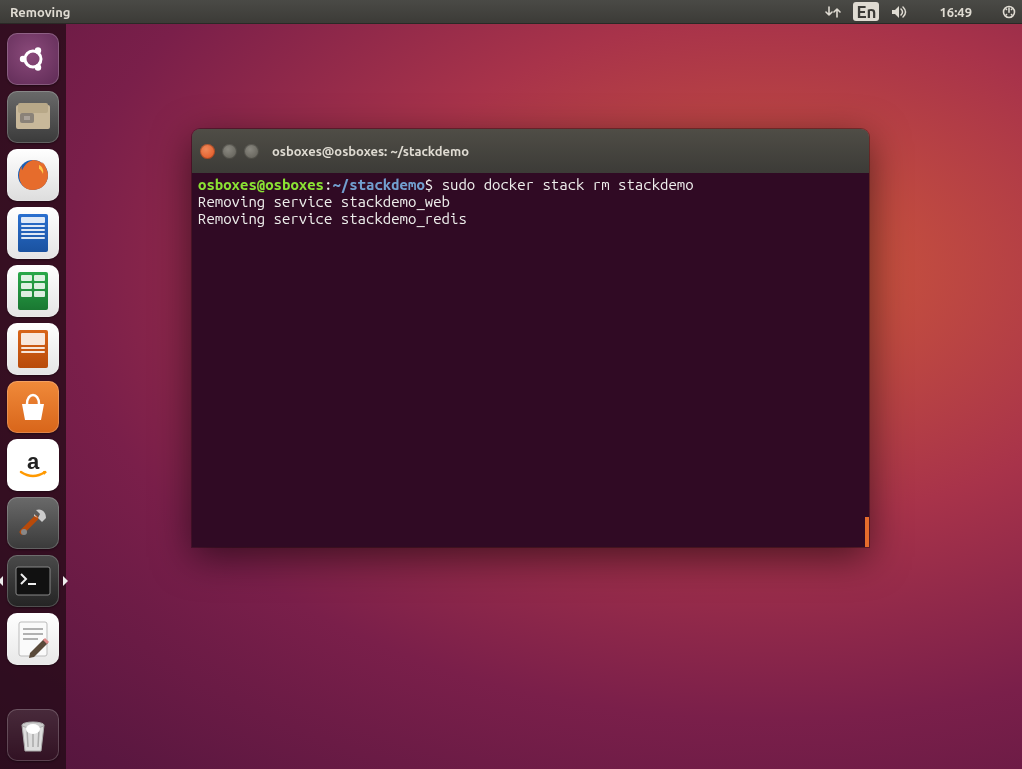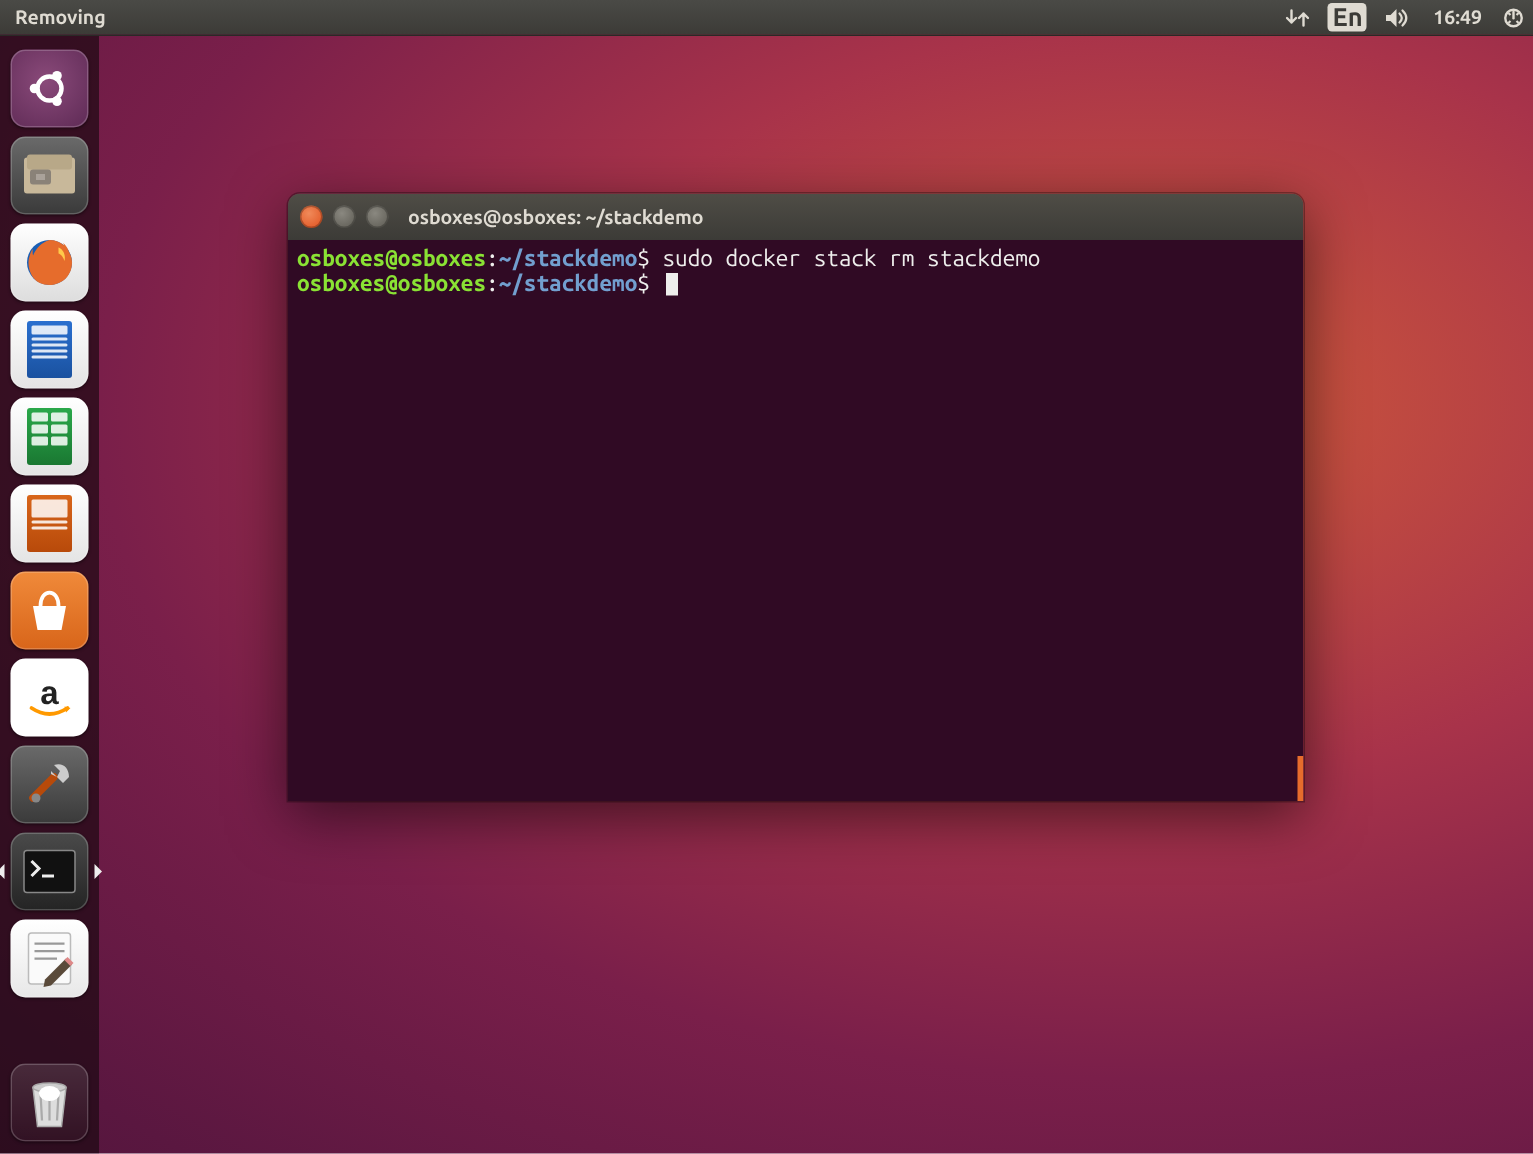--- a/index.html
+++ b/index.html
@@ -15,21 +15,21 @@
   background: linear-gradient(to bottom, #4a4a46 0%, #3c3b37 100%);
   color: #dfdbd2; display: flex; align-items: center;
   font-size: 13px; font-weight: bold;
   padding-left: 10px;
   border-bottom: 1px solid #2a2926;
 }
 .menubar .spacer { flex: 1; }
 .menubar .ind { margin: 0 6px; display: flex; align-items: center; }
 .menubar .ind svg { display: block; }
 .menubar .lang { background: #dfdbd2; color: #3c3b37; border-radius: 3px; padding: 0 3px; font-size: 17px; font-weight: bold; }
-.menubar .clock { margin: 0 8px; font-weight: bold; }
+.menubar .clock { margin: 0 24px; font-weight: bold; }
 
 
 .launcher {
   position: absolute; top: 24px; left: 0; width: 66px; height: 745px;
   background: rgba(30, 10, 20, 0.72);
   display: flex; flex-direction: column; align-items: center;
   padding-top: 6px;
 }
 .launch-item {
   width: 52px; height: 52px; margin: 3px 0;
@@ -66,21 +66,21 @@
 .doc-icon .sq { display:flex; gap:2px;}
 .doc-icon .sq div{ flex:1; height:6px; background: rgba(255,255,255,0.85); border-radius:1px;}
 
 
 .termwin {
   position: absolute; top: 129px; left: 192px; width: 677px;
   border-radius: 8px 8px 0 0; overflow: hidden;
   box-shadow: 0 10px 38px rgba(0,0,0,0.55), 0 0 0 1px rgba(0,0,0,0.3);
 }
 .termwin .titlebar {
-  height: 31px; background: linear-gradient(to bottom, #4f4d46 0%, #3c3b37 100%);
+  height: 44px; background: linear-gradient(to bottom, #4f4d46 0%, #3c3b37 100%);
   display: flex; align-items: center; padding: 0 8px;
   color: #dfdbd2; font-size: 13px; font-weight: bold;
 }
 .win-btn { width: 15px; height: 15px; border-radius: 50%; margin-right: 7px; box-shadow: inset 0 0 0 1px rgba(0,0,0,0.25); }
 .win-btn.close { background: radial-gradient(circle at 40% 35%, #f08a5a, #df4f1c); }
 .win-btn.min, .win-btn.max { background: radial-gradient(circle at 40% 35%, #8a8880, #5a5850); }
 .termwin .title { margin-left: 6px; }
 .termwin .body {
   background: #300a24; color: #eeeeec;
   font-family: "Ubuntu Mono", "DejaVu Sans Mono", monospace;
@@ -233,16 +233,17 @@
 
 <div class="termwin">
   <div class="titlebar">
     <div class="win-btn close"></div>
     <div class="win-btn min"></div>
     <div class="win-btn max"></div>
     <span class="title">osboxes@osboxes: ~/stackdemo</span>
   </div>
   <div class="body">
     <div class="line"><span class="prompt-user">osboxes@osboxes</span><span class="prompt-dollar">:</span><span class="prompt-path">~/stackdemo</span><span class="prompt-dollar">$</span><span> sudo docker stack rm stackdemo</span></div>
-    <div class="line"><span class="prompt-user">osboxes@osboxes</span><span class="prompt-dollar">:</span><span class="prompt-path">~/stackdemo</span><span class="prompt-dollar">$</span><span> </span><span class="cursor"></span></div>
+    <div class="line">Removing service stackdemo_web</div>
+    <div class="line">Removing service stackdemo_redis</div>
     <div class="scroll-ind"></div>
   </div>
 </div>
 
 </body></html>

